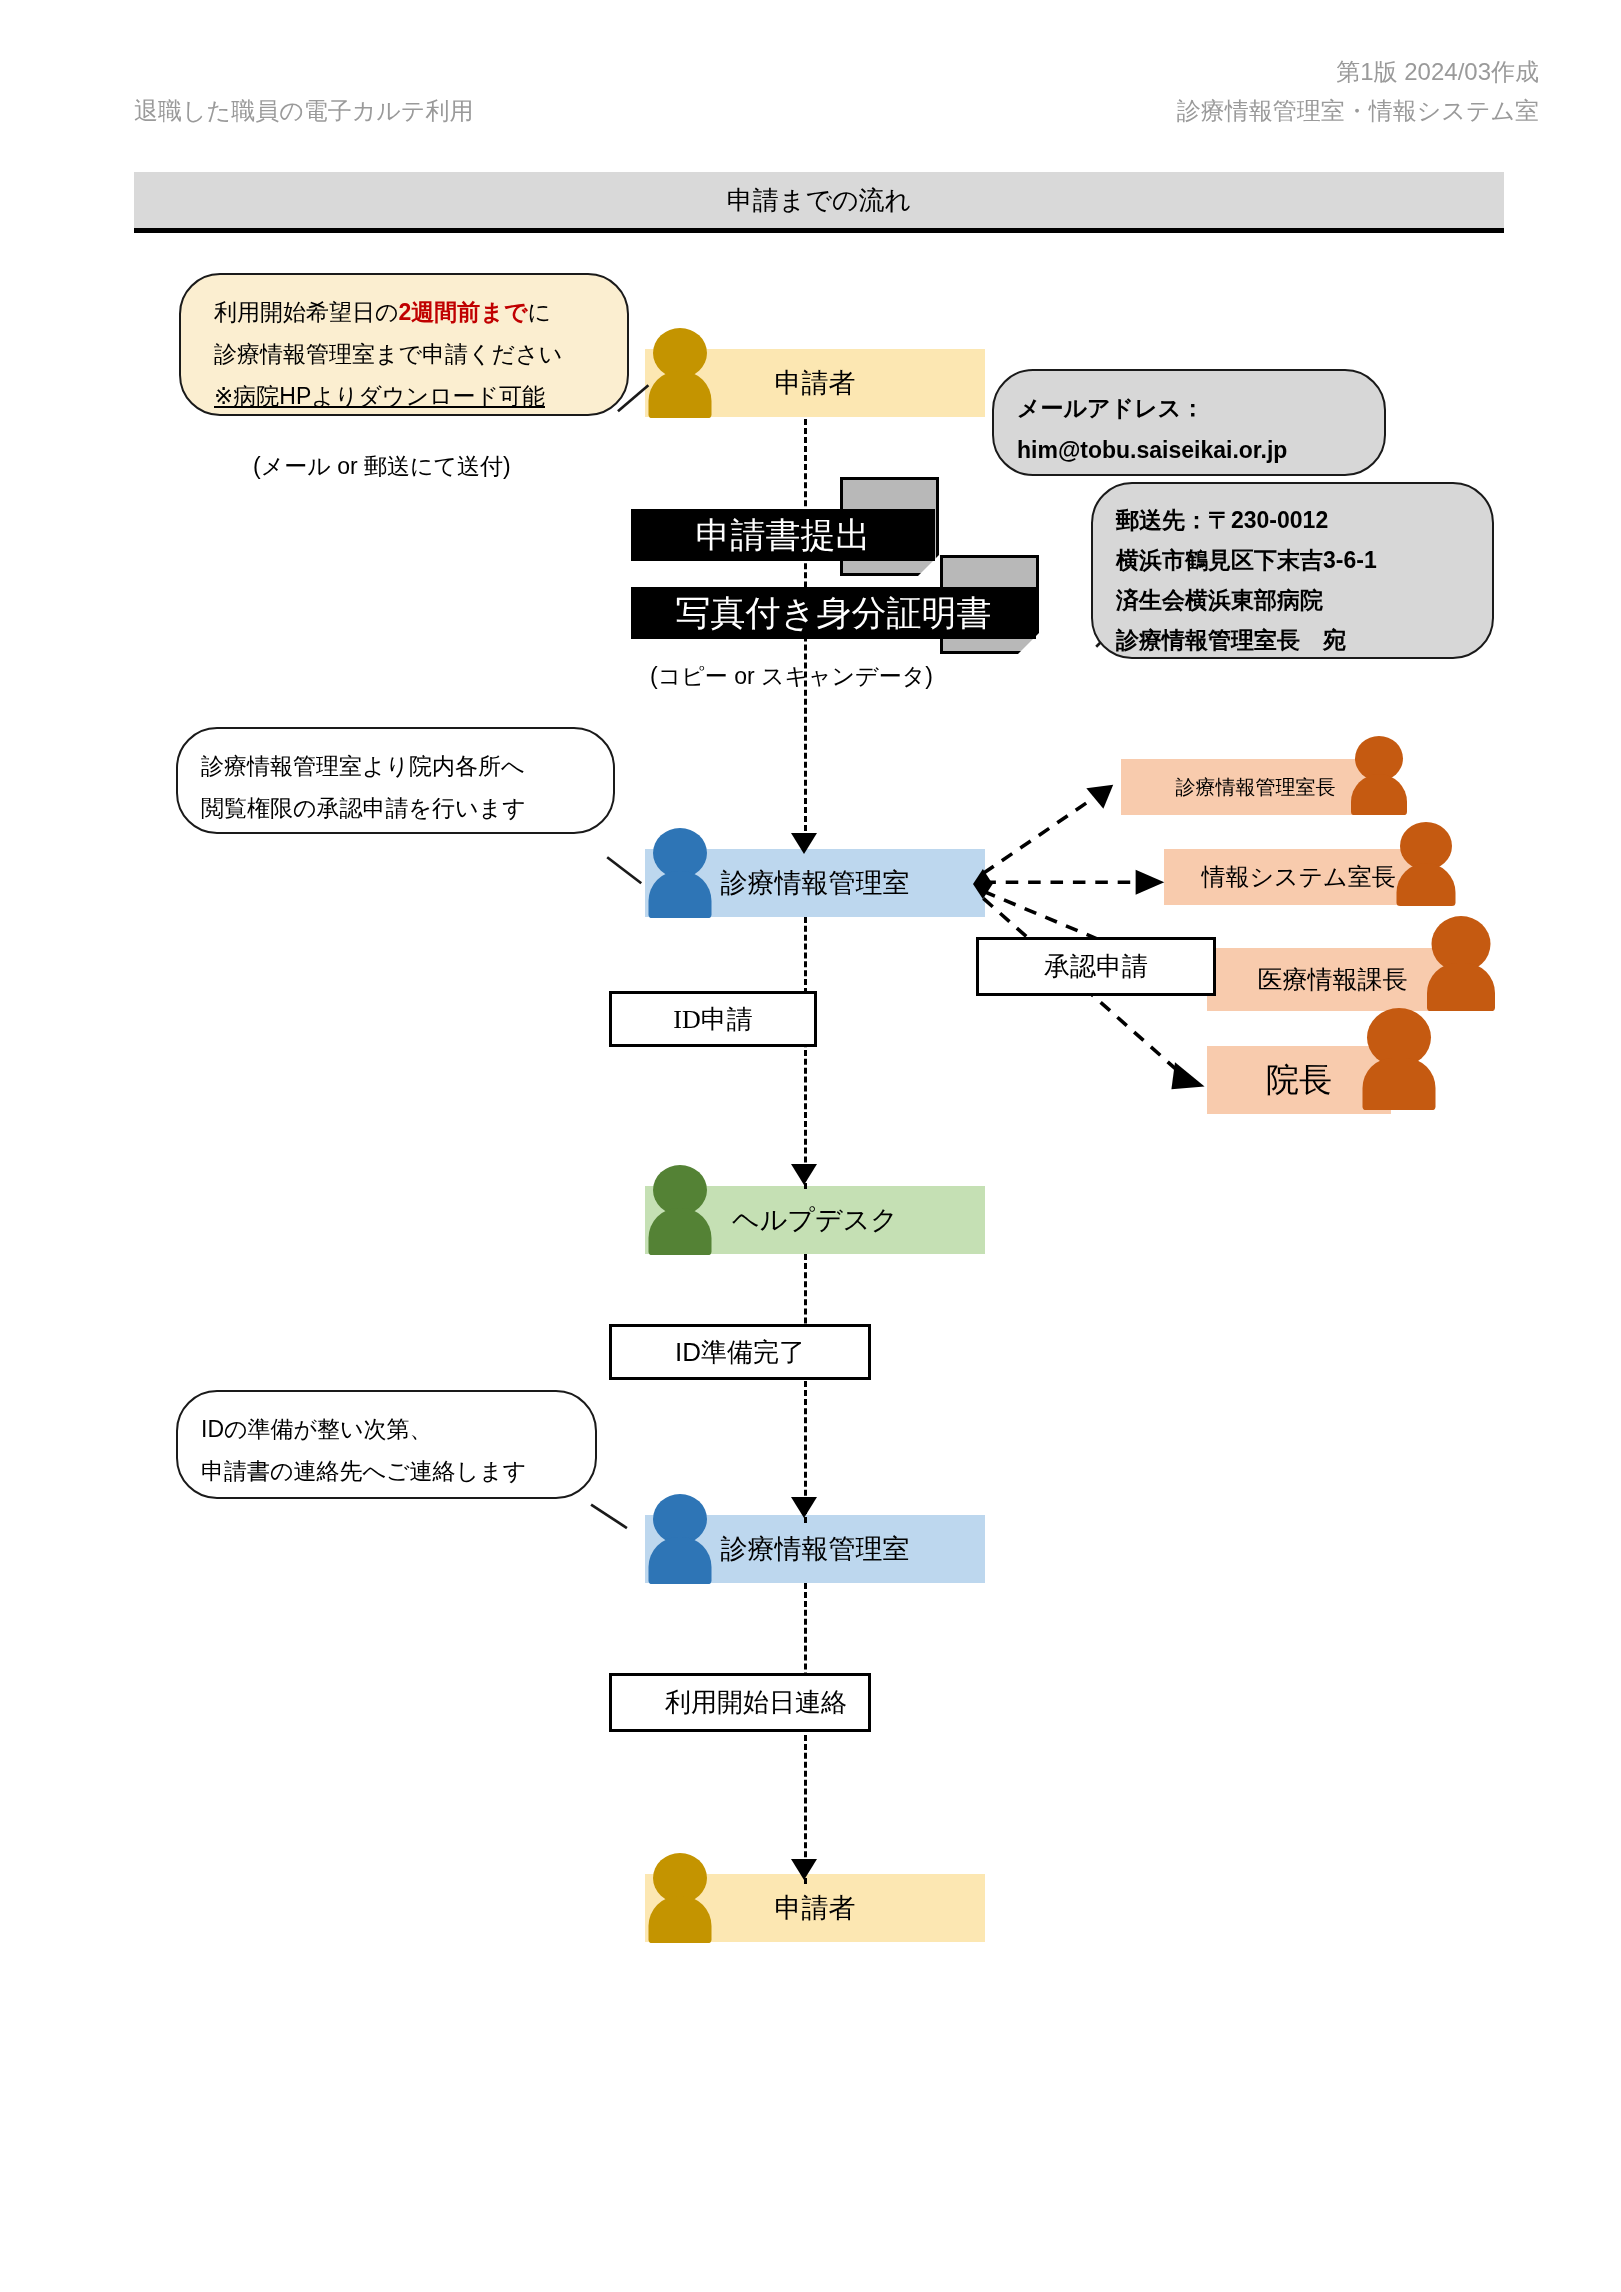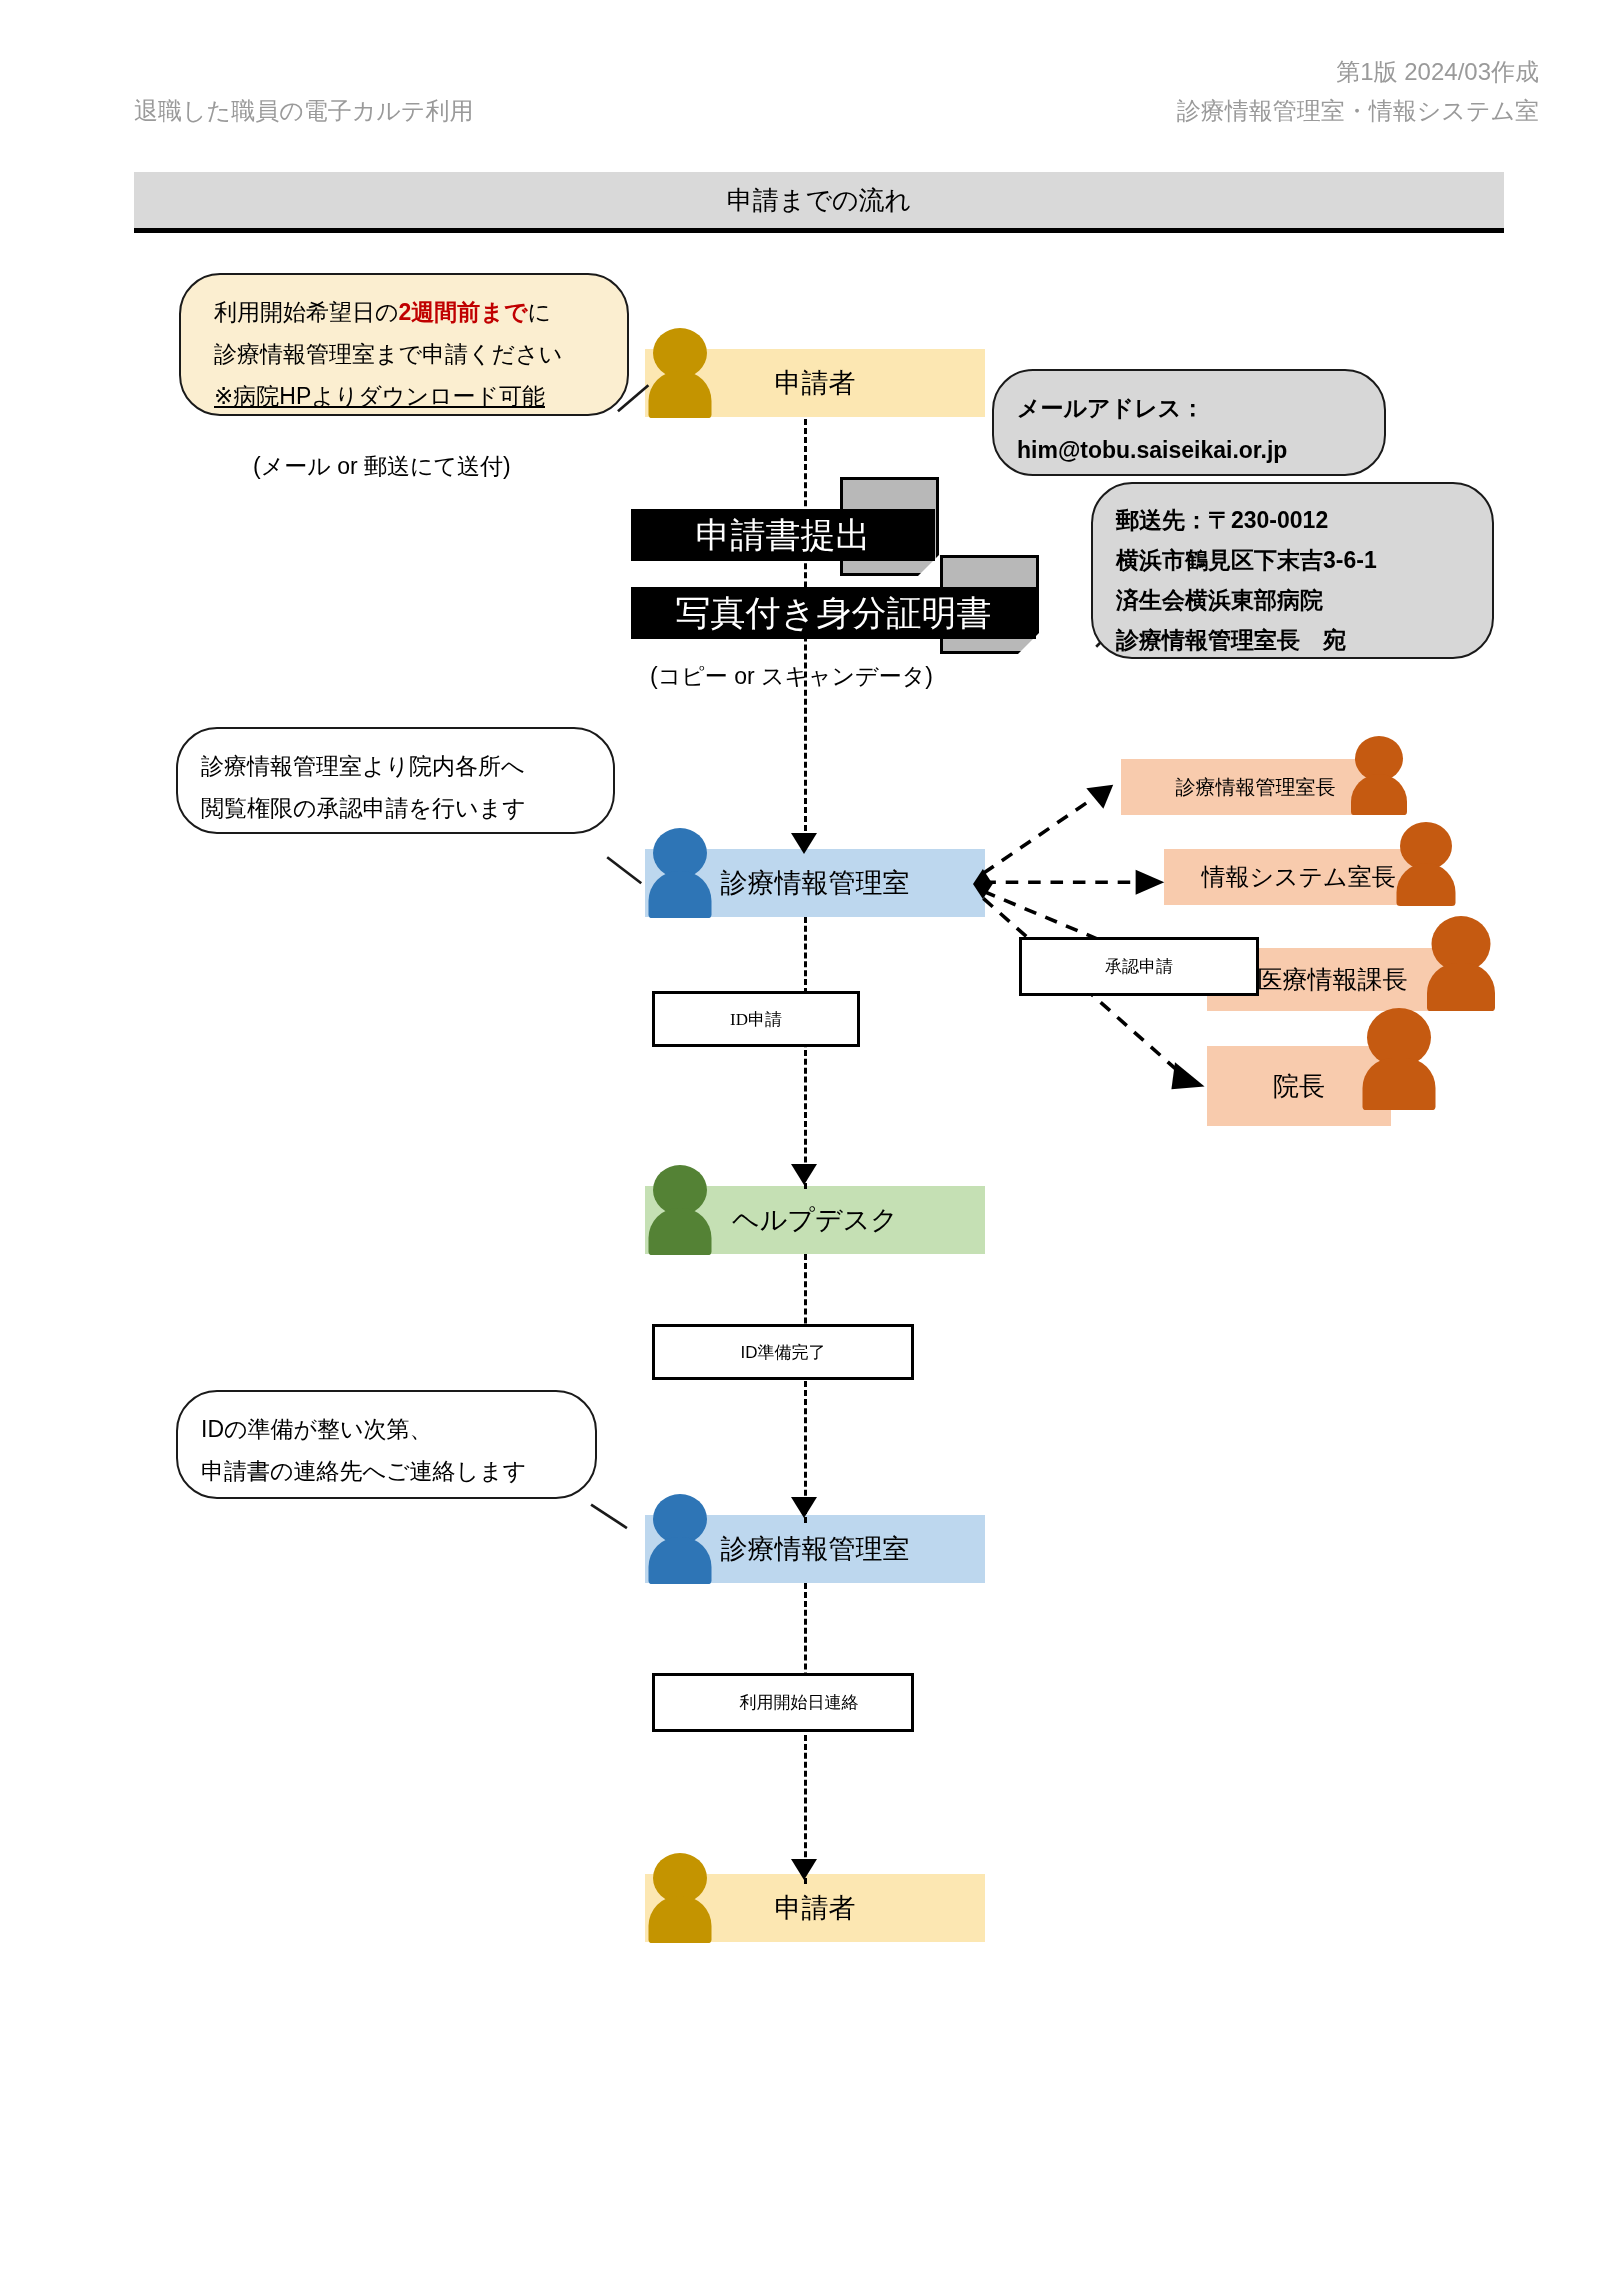--- a/index.html
+++ b/index.html
@@ -94,24 +94,23 @@
 
   
   .procbox {
     position: absolute;
     background: #ffffff;
     border: 3.6px solid #000000;
     box-sizing: border-box;
     display: flex;
     align-items: center;
     justify-content: center;
-    font-size: 17px;
+    font-size: 26px;
     color: #000000;
     z-index: 6;
-    margin-left: 43px;
   }
 
   
   .docbar {
     position: absolute;
     background: #000000;
     color: #ffffff;
     display: flex;
     align-items: center;
     justify-content: center;
@@ -333,21 +332,21 @@
     <div class="bar" style="width:251px; height:63px; background:#f8cbad; font-size:25px;">
       <span>医療情報課長</span>
     </div>
     <div class="person" style="left:215px; top:-32px; width:77px; height:95px;">
       <div class="head" style="width:59px; height:56px; background:#c55a11;"></div>
       <div class="body" style="top:47px; width:68px; height:48px; background:#c55a11;"></div>
     </div>
   </div>
 
   <div class="actor" style="left:1207px; top:1046px; width:184px;">
-    <div class="bar" style="width:184px; height:80px; background:#f8cbad; font-size:26px;">
+    <div class="bar" style="width:184px; height:68px; background:#f8cbad; font-size:33px;">
       <span>院長</span>
     </div>
     <div class="person" style="left:150px; top:-38px; width:84px; height:102px;">
       <div class="head" style="width:64px; height:59px; background:#c55a11;"></div>
       <div class="body" style="top:50px; width:73px; height:52px; background:#c55a11;"></div>
     </div>
   </div>
 
   <div class="procbox" style="left:976px; top:937px; width:240px; height:59px;">
     <span>承認申請</span>

